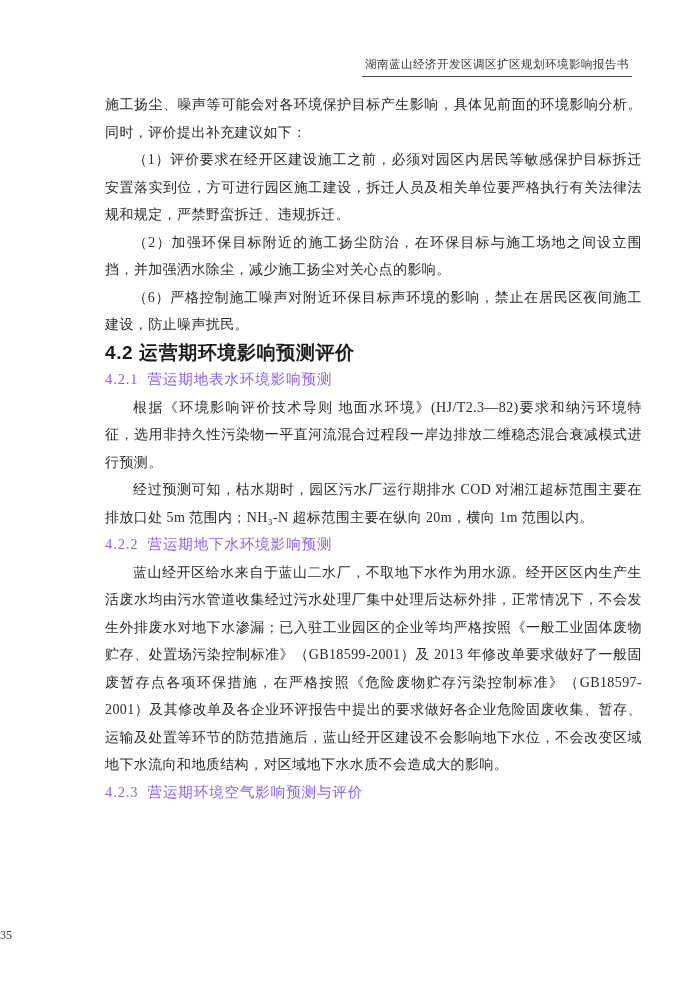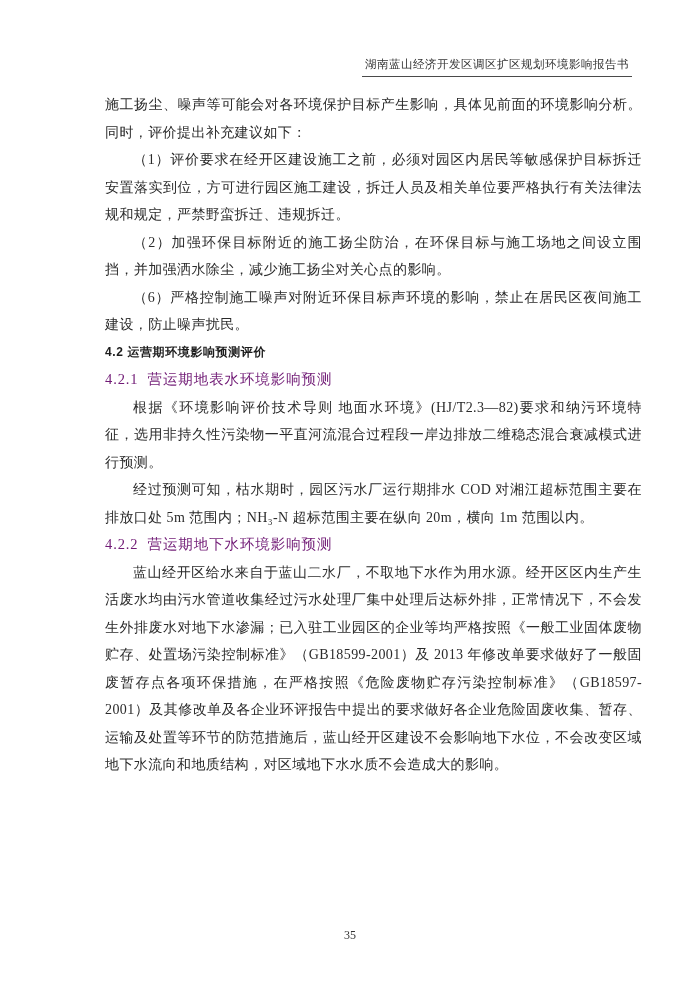--- a/index.html
+++ b/index.html
@@ -46,43 +46,43 @@
   .para {
     margin: 0;
     text-indent: 2em;
     letter-spacing: 0.4px;
   }
   .para.no-indent {
     text-indent: 0;
   }
   .heading-2 {
     margin: 0;
-    font-size: 12px;
+    font-size: 19px;
     font-weight: 700;
     font-family: "Liberation Sans", "DejaVu Sans", sans-serif;
     color: #1c1c1c;
     letter-spacing: 0.6px;
     white-space: pre-wrap;
     text-indent: 0;
   }
   .heading-3 {
     margin: 0;
     font-size: 14.5px;
     font-weight: 400;
-    color: #701a75;
+    color: #8b5cf6;
     letter-spacing: 0.9px;
     white-space: pre-wrap;
     text-indent: 0;
   }
   .page-footer {
     position: absolute;
     bottom: 47px;
     left: 0;
     width: 100%;
-    text-align: center;
+    text-align: left;
     font-size: 12px;
     color: #333333;
   }
 </style>
 </head>
 <body>
 
 <div class="page">
 
   <div class="running-header">
@@ -98,20 +98,21 @@
     <p class="heading-2">4.2 运营期环境影响预测评价</p>
     <p class="heading-3">4.2.1  营运期地表水环境影响预测</p>
 
     <p class="para">根据《环境影响评价技术导则 地面水环境》(HJ/T2.3—82)要求和纳污环境特征，选用非持久性污染物一平直河流混合过程段一岸边排放二维稳态混合衰减模式进行预测。</p>
     <p class="para">经过预测可知，枯水期时，园区污水厂运行期排水 COD 对湘江超标范围主要在排放口处 5m 范围内；NH₃-N 超标范围主要在纵向 20m，横向 1m 范围以内。</p>
 
     <p class="heading-3">4.2.2  营运期地下水环境影响预测</p>
 
     <p class="para">蓝山经开区给水来自于蓝山二水厂，不取地下水作为用水源。经开区区内生产生活废水均由污水管道收集经过污水处理厂集中处理后达标外排，正常情况下，不会发生外排废水对地下水渗漏；已入驻工业园区的企业等均严格按照《一般工业固体废物贮存、处置场污染控制标准》（GB18599-2001）及 2013 年修改单要求做好了一般固废暂存点各项环保措施，在严格按照《危险废物贮存污染控制标准》（GB18597-2001）及其修改单及各企业环评报告中提出的要求做好各企业危险固废收集、暂存、运输及处置等环节的防范措施后，蓝山经开区建设不会影响地下水位，不会改变区域地下水流向和地质结构，对区域地下水水质不会造成大的影响。</p>
 
+    <p class="heading-3">4.2.3  营运期环境空气影响预测与评价</p>
 
   </div>
 
   <div class="page-footer">
     <span>35</span>
   </div>
 
 </div>
 
 </body></html>

